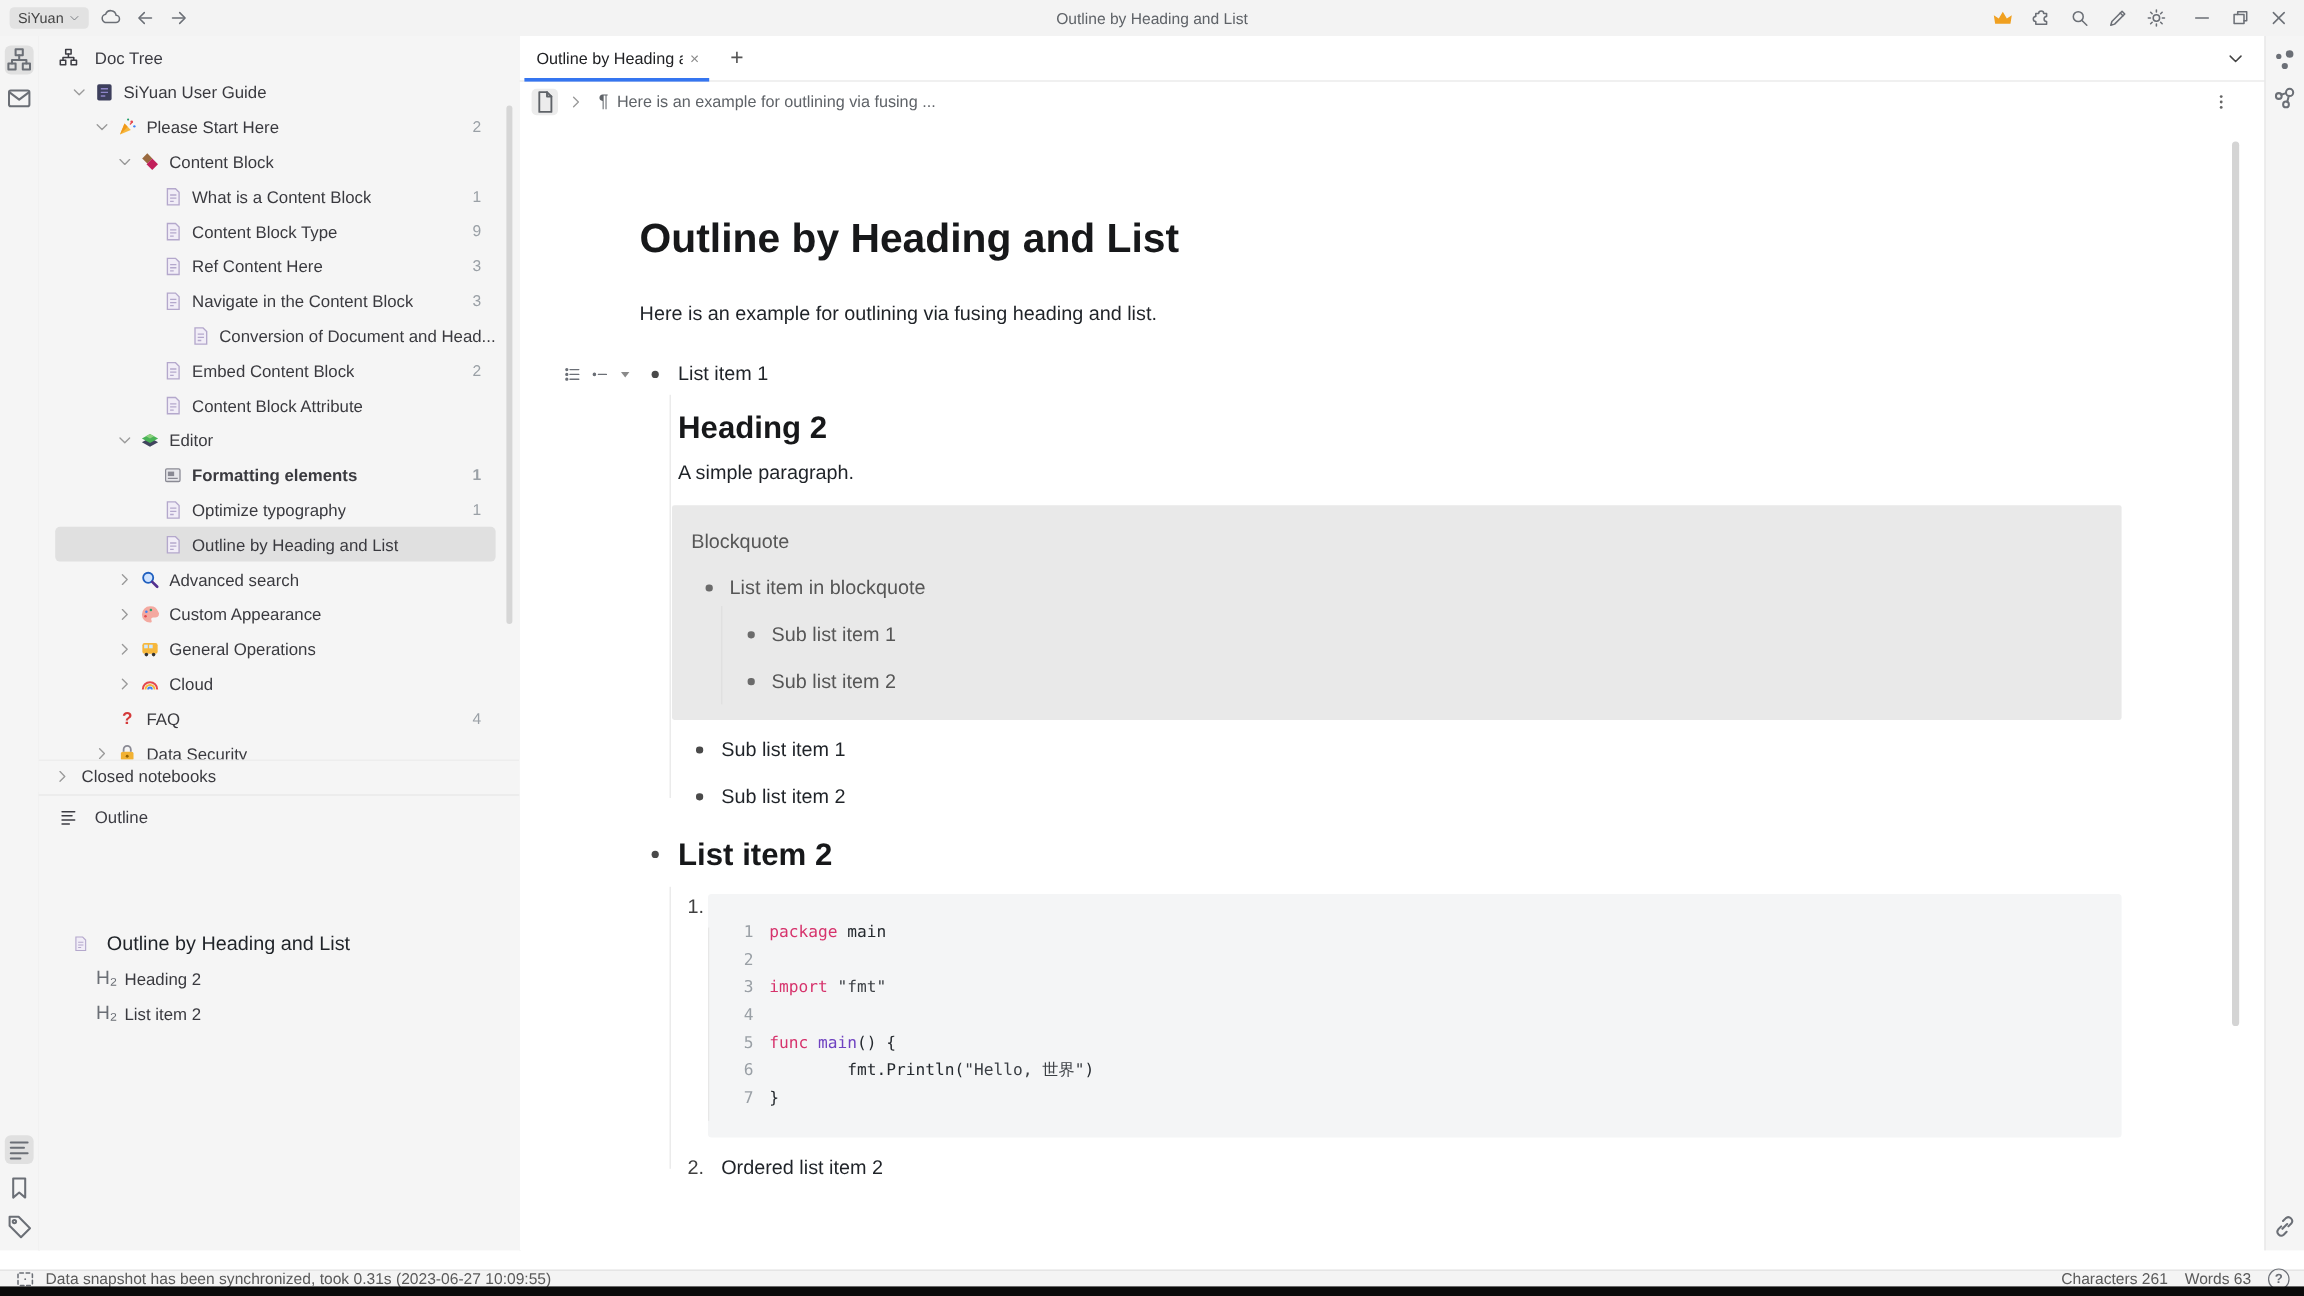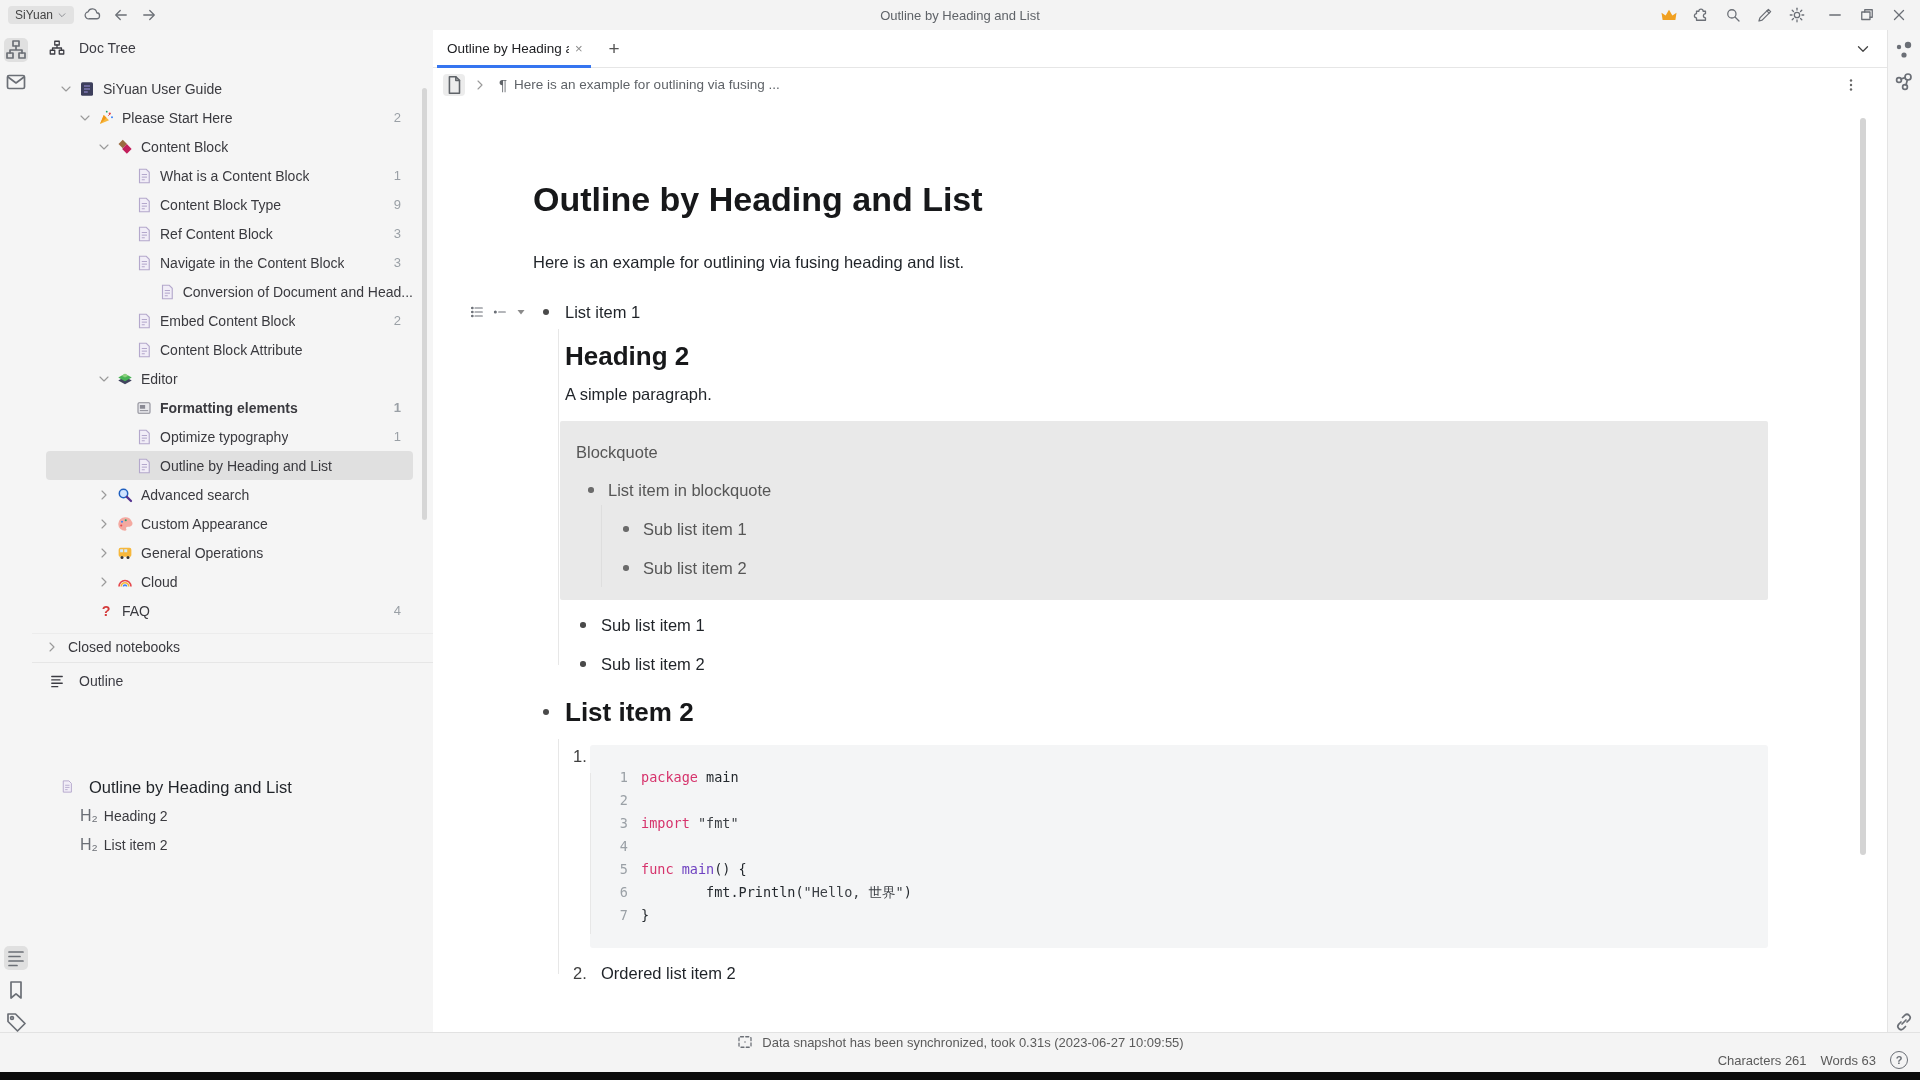--- a/index.html
+++ b/index.html
@@ -95,22 +95,22 @@
   .codeblock{background:#f4f5f6;border-radius:3px;margin:0 0 14px -11px;padding:21px 0;
     font-family:"DejaVu Sans Mono",monospace;font-size:13.5px;line-height:23px;}
   .code-line{display:flex;white-space:pre;}
   .code-ln{width:38px;text-align:right;color:#9aa0a6;flex:0 0 38px;margin-right:13px;}
   .tk-kw{color:#d6336c;}
   .tk-fn{color:#6f42c1;}
   .tk-str{color:#3b3f44;}
   .tk-pl{color:#24292e;}
 
   
-  .statusbar{position:absolute;left:0;right:0;bottom:8px;height:40px;background:#f4f4f4;
-    border-top:1px solid #e2e2e2;display:flex;align-items:center;padding:0 12px;font-size:13px;color:#5a5a5a;box-sizing:border-box;flex-direction:column;}
+  .statusbar{position:absolute;left:0;right:0;bottom:8px;height:14px;background:#f4f4f4;
+    border-top:1px solid #e2e2e2;display:flex;align-items:center;padding:0 12px;font-size:13px;color:#5a5a5a;box-sizing:border-box;}
   .sb-left{display:flex;align-items:center;gap:8px;}
   .sb-right{margin-left:auto;display:flex;align-items:center;gap:14px;}
   .help-circle{width:16px;height:16px;border:1.4px solid #6b6f76;border-radius:50%;display:flex;
     align-items:center;justify-content:center;font-size:11px;color:#6b6f76;font-weight:700;}
   .bottom-strip{position:absolute;left:0;right:0;bottom:0;height:8px;background:#0b0b0b;}
 </style>
 </head>
 <body>
 
 <div class="screen">
@@ -244,21 +244,21 @@
             <svg viewBox="0 0 24 24" width="100%" height="100%" fill="none" stroke="currentColor" stroke-width="1.7" stroke-linecap="round" stroke-linejoin="round">
               <rect x="9" y="3" width="6" height="5"></rect>
               <rect x="3" y="15" width="6" height="5"></rect>
               <rect x="15" y="15" width="6" height="5"></rect>
               <path d="M12 8v4M6 15v-3h12v3"></path>
             </svg>
           </span>
         <span>Doc Tree</span>
       </div>
       <div class="tree-list" id="tree-list">
-          <div class="tree-row" style="padding-left: 12px; margin-top: 12px;">
+          <div class="tree-row" style="padding-left: 12px;">
             <span class="tree-chev">
               <svg viewBox="0 0 24 24" width="100%" height="100%" fill="none" stroke="currentColor" stroke-width="1.7" stroke-linecap="round" stroke-linejoin="round">
                 <polyline points="6,9 12,15 18,9"></polyline>
               </svg>
             </span>
             <span class="tree-ico">
               <svg viewBox="0 0 24 24" width="100%" height="100%">
                 <rect x="4" y="3" width="16" height="18" rx="2" fill="#3d3f5c"></rect>
                 <line x1="8" y1="8" x2="16" y2="8" stroke="#8f86c9" stroke-width="1.6"></line>
                 <line x1="8" y1="12" x2="16" y2="12" stroke="#8f86c9" stroke-width="1.6"></line>
@@ -329,21 +329,21 @@
           <div class="tree-row" style="padding-left: 69px;">
             <span class="tree-chev"></span>
             <span class="tree-ico">
               <svg viewBox="0 0 24 24" width="100%" height="100%">
                 <path d="M6 3h9l4 4v14H6z" fill="#f1edf7" stroke="#b4a8cc" stroke-width="1.5"></path>
                 <line x1="9" y1="10" x2="16" y2="10" stroke="#b4a8cc" stroke-width="1.4"></line>
                 <line x1="9" y1="13.5" x2="16" y2="13.5" stroke="#b4a8cc" stroke-width="1.4"></line>
                 <line x1="9" y1="17" x2="13" y2="17" stroke="#b4a8cc" stroke-width="1.4"></line>
               </svg>
             </span>
-            <span class="tree-label">Ref Content Block</span>
+            <span class="tree-label">Ref Content Here</span>
             <span class="tree-count">3</span>
           </div>
           <div class="tree-row" style="padding-left: 69px;">
             <span class="tree-chev"></span>
             <span class="tree-ico">
               <svg viewBox="0 0 24 24" width="100%" height="100%">
                 <path d="M6 3h9l4 4v14H6z" fill="#f1edf7" stroke="#b4a8cc" stroke-width="1.5"></path>
                 <line x1="9" y1="10" x2="16" y2="10" stroke="#b4a8cc" stroke-width="1.4"></line>
                 <line x1="9" y1="13.5" x2="16" y2="13.5" stroke="#b4a8cc" stroke-width="1.4"></line>
                 <line x1="9" y1="17" x2="13" y2="17" stroke="#b4a8cc" stroke-width="1.4"></line>

